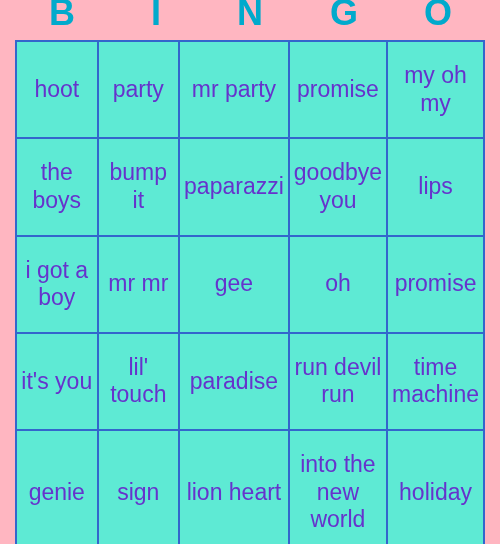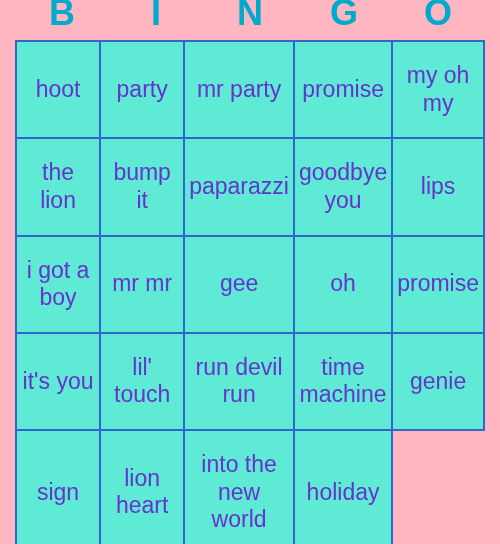--- a/index.html
+++ b/index.html
@@ -62,32 +62,33 @@
       <div class="bingo-header-cell">N</div>
       <div class="bingo-header-cell">G</div>
       <div class="bingo-header-cell">O</div>
     </div>
   <div class="bingo-grid">
   <div class="bingo-cell">hoot</div>
       <div class="bingo-cell">party</div>
       <div class="bingo-cell">mr party</div>
       <div class="bingo-cell">promise</div>
       <div class="bingo-cell">my oh my</div>
-      <div class="bingo-cell">the lion</div>
+      <div class="bingo-cell">the boys</div>
       <div class="bingo-cell">bump it</div>
       <div class="bingo-cell">paparazzi</div>
       <div class="bingo-cell">goodbye you</div>
       <div class="bingo-cell">lips</div>
       <div class="bingo-cell">i got a boy</div>
       <div class="bingo-cell">mr mr</div>
       <div class="bingo-cell">gee</div>
       <div class="bingo-cell">oh</div>
       <div class="bingo-cell">promise</div>
       <div class="bingo-cell">it's you</div>
       <div class="bingo-cell">lil' touch</div>
+      <div class="bingo-cell">paradise</div>
       <div class="bingo-cell">run devil run</div>
       <div class="bingo-cell">time machine</div>
       <div class="bingo-cell">genie</div>
       <div class="bingo-cell">sign</div>
       <div class="bingo-cell">lion heart</div>
       <div class="bingo-cell">into the new world</div>
       <div class="bingo-cell">holiday</div>
     </div>
 </div>
 

